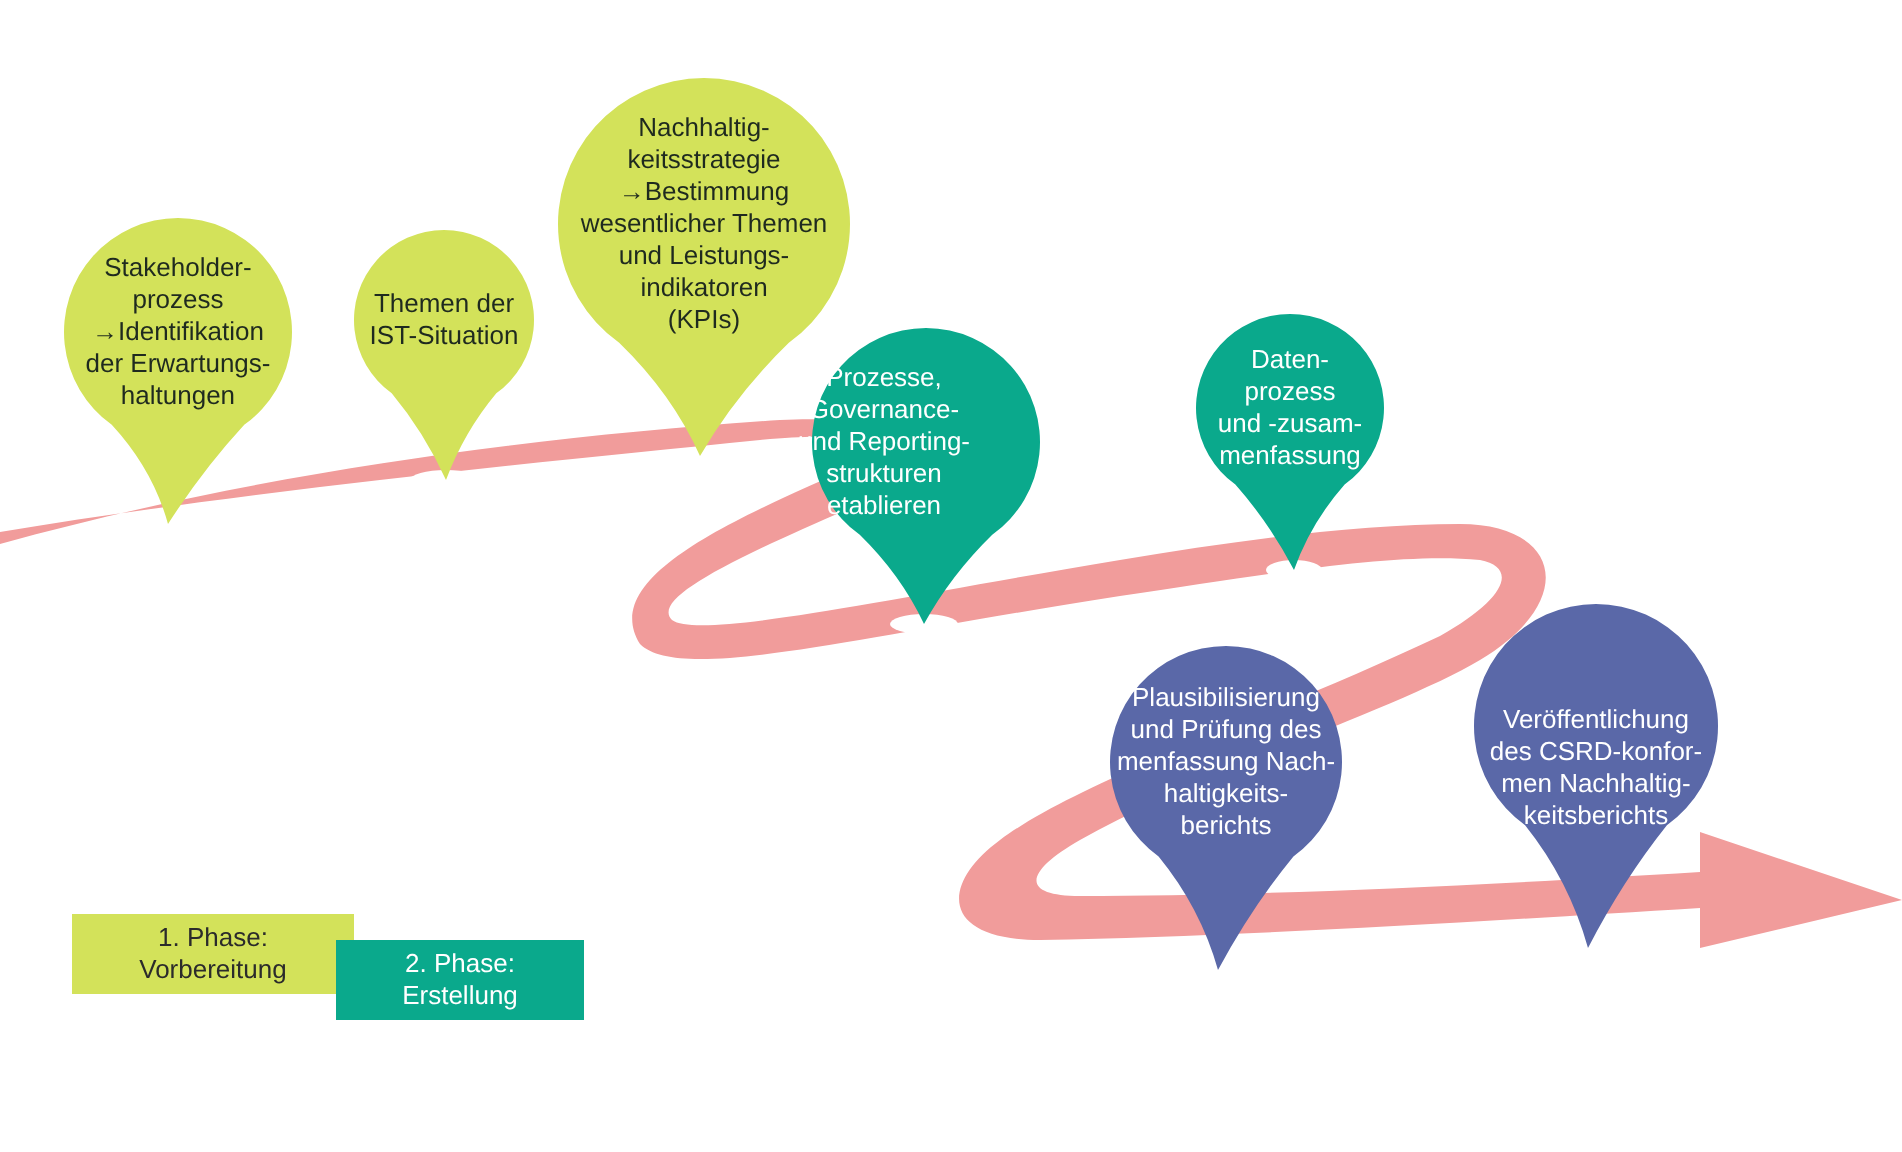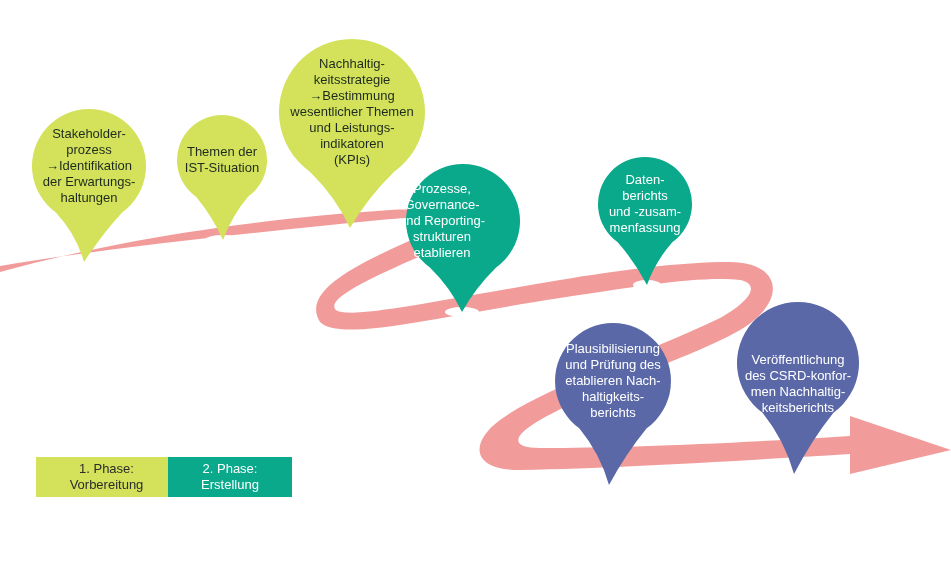--- a/index.html
+++ b/index.html
@@ -80,35 +80,35 @@
 wesentlicher Themen
 und Leistungs-
 indikatoren
 (KPIs)</div>
     <div class="pin-text light" style="left:442px;top:221px">Prozesse,
 Governance-
 und Reporting-
 strukturen
 etablieren</div>
     <div class="pin-text light" style="left:645px;top:204px">Daten-
-berichts
+prozess
 und -zusam-
 menfassung</div>
     <div class="pin-text light" style="left:613px;top:381px">Plausibilisierung
 und Prüfung des
-etablieren Nach-
+menfassung Nach-
 haltigkeits-
 berichts</div>
     <div class="pin-text light" style="left:798px;top:384px">Veröffentlichung
 des CSRD-konfor-
 men Nachhaltig-
 keitsberichts</div>
   </div>
 
   <div class="legend-box" style="left: 36px; width: 141px; background: rgb(211, 226, 90);">
     <span style="color:#2b2b2b">1. Phase:
 Vorbereitung</span>
   </div>
-  <div class="legend-box" style="left: 168px; width: 124px; background: rgb(10, 169, 140);">
+  <div class="legend-box" style="left: 168px; width: 124px; background: rgb(10, 169, 140); margin-top: 13px;">
     <span style="color:#ffffff">2. Phase:
 Erstellung</span>
   </div>
 </div>
 
 </body></html>

